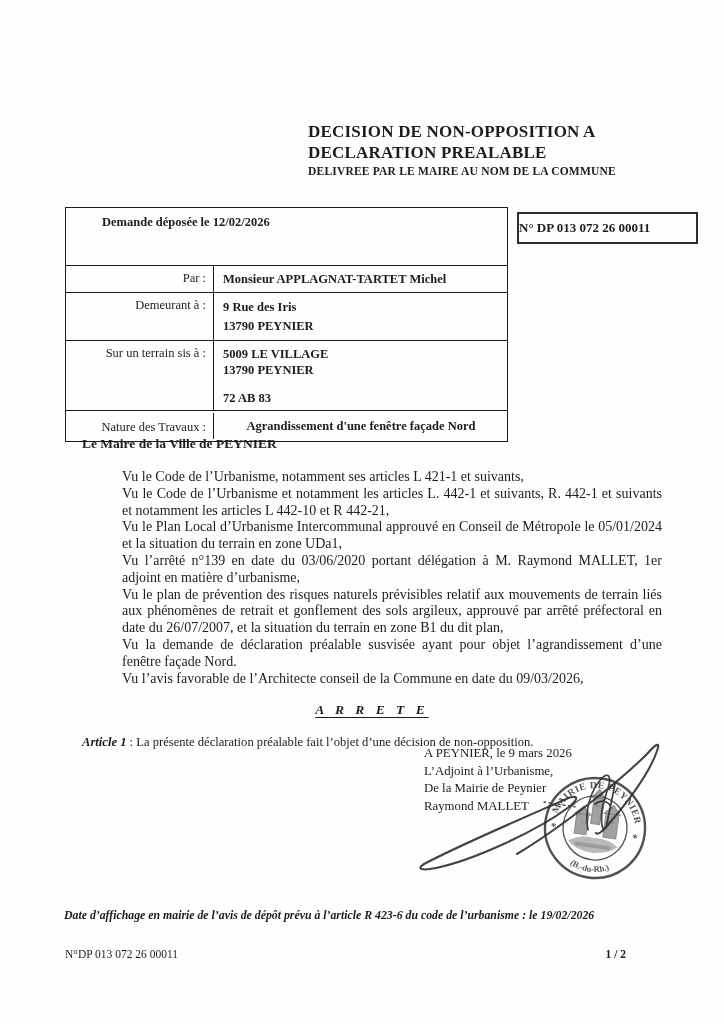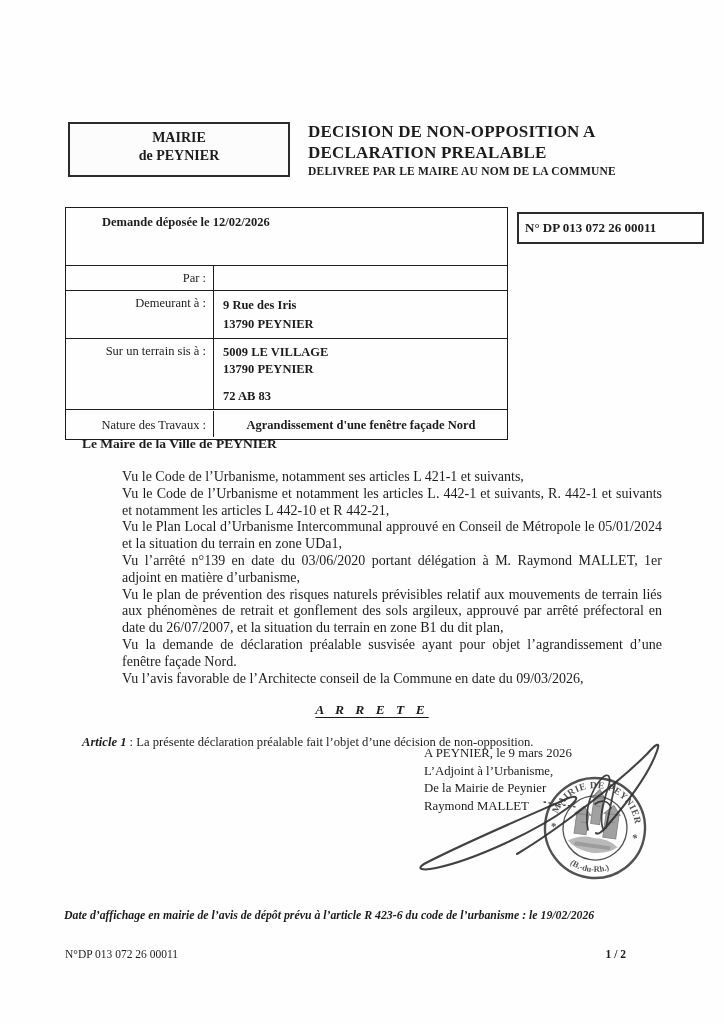--- a/index.html
+++ b/index.html
@@ -14,21 +14,21 @@
     border:2px solid #2c2c2c;text-align:center;padding-top:5px;
     font-weight:bold;font-size:14px;line-height:18px;background:#fcfcfc;
   }
   .title-block{position:absolute;left:308px;top:121px;width:412px;}
   .title-main{font-size:17px;font-weight:bold;line-height:21px;letter-spacing:.2px;}
   .title-sub{font-size:11.5px;font-weight:bold;margin-top:2px;letter-spacing:.2px;}
   
   .number-box{
     position:absolute;left:517px;top:212px;width:177px;height:28px;
     border:2px solid #2c2c2c;font-weight:bold;font-size:13px;line-height:27px;
-    padding-left:6px;white-space:nowrap;
+    padding-left:0;white-space:nowrap;
   }
   
   .app-table{
     position:absolute;left:65px;top:207px;width:441px;
     border:1.5px solid #1c1c1c;font-size:12.5px;background:#fefefe;
   }
   .trow{display:flex;border-top:1px solid #1c1c1c;}
   .trow:first-child{border-top:none;margin-left:28px;}
   .trow-full{display:block;font-weight:bold;padding:7px 8px 6px 8px;min-height:18px;}
   .tlabel{
@@ -69,41 +69,40 @@
     font-weight:bold;font-style:italic;font-size:11.8px;
   }
   .footer-ref{position:absolute;left:65px;top:948px;font-size:11.5px;}
   .footer-page{position:absolute;right:98px;top:948px;font-size:11.5px;font-weight:bold;}
 </style>
 </head>
 <body>
 
 <div class="page">
 
-  <div class="mairie-box">
-    <div>MAIRIE</div>
-    <div>de PEYNIER</div>
-  </div>
 
   <div class="title-block">
     <div class="title-main">DECISION DE NON-OPPOSITION A</div>
     <div class="title-main">DECLARATION PREALABLE</div>
     <div class="title-sub">DELIVREE PAR LE MAIRE AU NOM DE LA COMMUNE</div>
   </div>
 
   <div class="number-box">
     <span>N° DP 013 072 26 00011</span>
   </div>
 
   <div class="app-table">
     <div class="trow trow-full">
       <span>Demande déposée le 12/02/2026</span>
     </div>
     <div class="trow r-par">
       <div class="tlabel">Par :</div>
+      <div class="tvalue">
+        <div class="vline">Monsieur APPLAGNAT-TARTET Michel</div>
+      </div>
     </div>
     <div class="trow r-dem">
       <div class="tlabel">Demeurant à :</div>
       <div class="tvalue">
         <div class="vline">9 Rue des Iris</div>
         <div class="vline">13790 PEYNIER</div>
       </div>
     </div>
     <div class="trow r-ter">
       <div class="tlabel">Sur un terrain sis à :</div>

